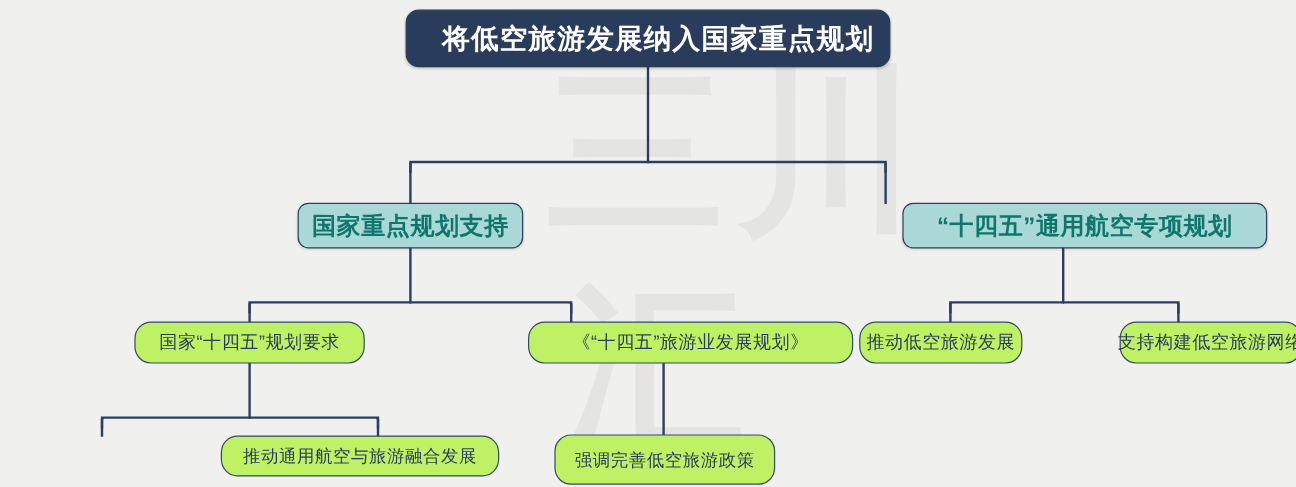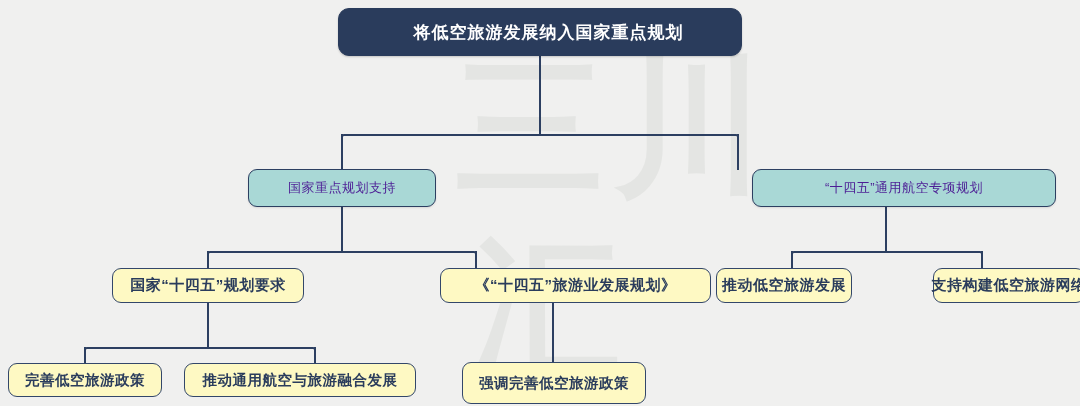--- a/index.html
+++ b/index.html
@@ -55,40 +55,41 @@
     border-radius: 9px;
     border: 1.6px solid #2c3f61;
     white-space: nowrap;
     letter-spacing: 0.5px;
   }
   .node-root {
     background: #2a3c5c;
     border-color: #2a3c5c;
     color: #ffffff;
     font-weight: 700;
-    font-size: 17px;
+    font-size: 23px;
     border-radius: 11px;
     letter-spacing: 1px;
     box-shadow: 0 1px 2px rgba(0,0,0,0.18);
     padding-left: 17px;
   }
   .node-l1 {
     background: #a9d8d6;
     border-color: #2c3f61;
-    color: #4c1d95;
-    font-weight: 400;
-    font-size: 13px;
+    color: #0f766e;
+    font-weight: 700;
+    font-size: 20px;
     box-shadow: 0 1px 2px rgba(0,0,0,0.10);
   }
   .node-l2, .node-l3 {
-    background: #fef9c3;
+    background: #bef264;
     border-color: #33476a;
     color: #2a3c5c;
-    font-weight: 700;
+    font-weight: 400;
     font-size: 15px;
+    border-radius: 14px;
   }
   .node-l3 { font-size: 14.5px; }
 </style>
 </head>
 <body>
 
 <div id="stage">
 
   <div class="watermark wm-top">三川</div>
   <div class="watermark wm-bottom">汇</div>
@@ -127,19 +128,18 @@
   <div class="node node-l1" style="left:752px; top:169px; width:304px; height:38px;">“十四五”通用航空专项规划</div>
 
   <div class="node node-l2" style="left:112px; top:268px; width:192px; height:35px;">国家“十四五”规划要求</div>
 
   <div class="node node-l2" style="left:440px; top:268px; width:271px; height:35px;">《“十四五”旅游业发展规划》</div>
 
   <div class="node node-l2" style="left:716px; top:268px; width:136px; height:35px;">推动低空旅游发展</div>
 
   <div class="node node-l2" style="left:933px; top:268px; width:152px; height:35px;">支持构建低空旅游网络</div>
 
-  <div class="node node-l3" style="left:8px; top:363px; width:154px; height:34px;">完善低空旅游政策</div>
 
   <div class="node node-l3" style="left:184px; top:363px; width:232px; height:34px;">推动通用航空与旅游融合发展</div>
 
   <div class="node node-l3" style="left:462px; top:362px; width:184px; height:42px;">强调完善低空旅游政策</div>
 
 </div>
 
 </body></html>

